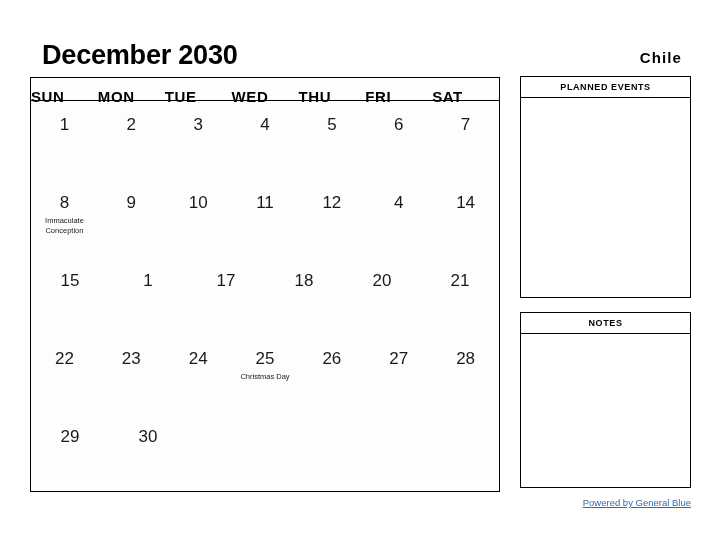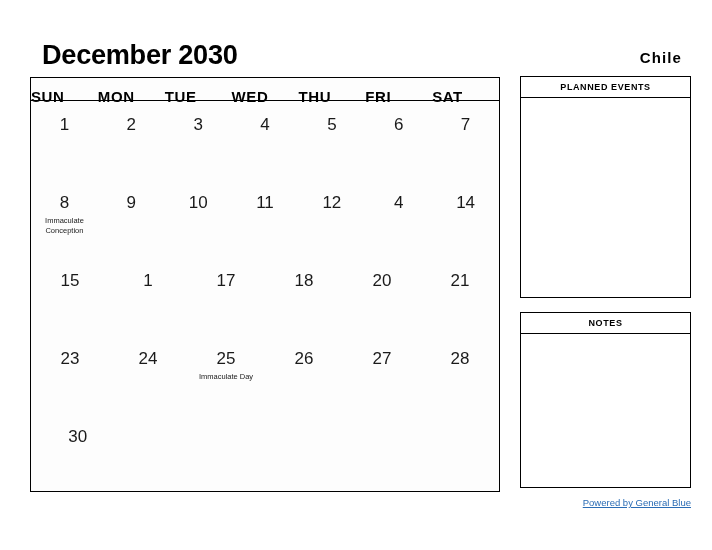--- a/index.html
+++ b/index.html
@@ -226,40 +226,46 @@
           </div>
           <div class="day-cell">
             <div class="day-num">20</div>
           </div>
           <div class="day-cell">
             <div class="day-num">21</div>
           </div>
         </div>
         <div class="week-row">
           <div class="day-cell">
+            <div class="day-num">22</div>
+          </div>
+          <div class="day-cell">
             <div class="day-num">23</div>
           </div>
           <div class="day-cell">
             <div class="day-num">24</div>
           </div>
           <div class="day-cell">
             <div class="day-num">25</div>
-            <div class="day-event">Immaculate Day</div>
+            <div class="day-event">Christmas Day</div>
           </div>
           <div class="day-cell">
             <div class="day-num">26</div>
           </div>
           <div class="day-cell">
             <div class="day-num">27</div>
           </div>
           <div class="day-cell">
             <div class="day-num">28</div>
           </div>
         </div>
         <div class="week-row">
+          <div class="day-cell">
+            <div class="day-num">29</div>
+          </div>
           <div class="day-cell">
             <div class="day-num">30</div>
           </div>
           <div class="day-cell">
             <div class="day-num empty"></div>
           </div>
           <div class="day-cell">
             <div class="day-num empty"></div>
           </div>
           <div class="day-cell">

